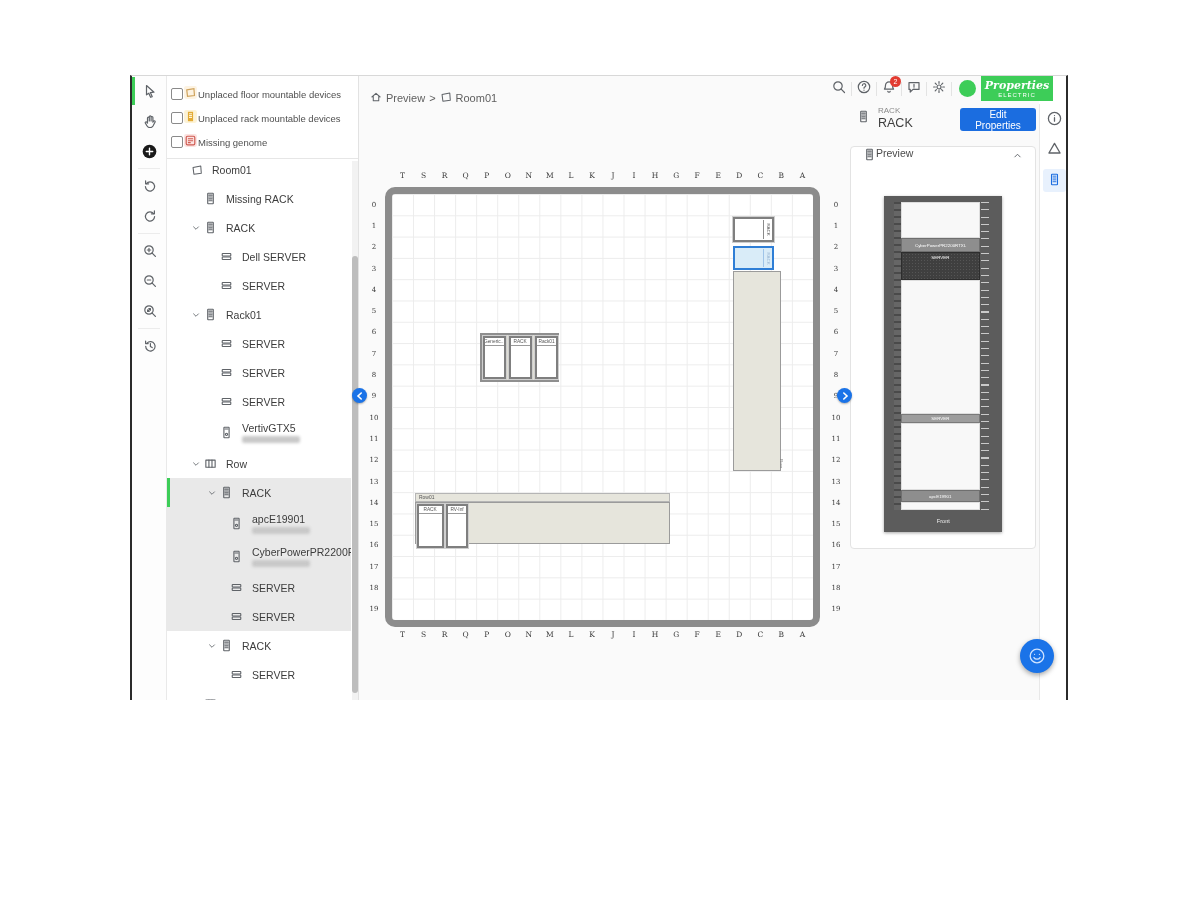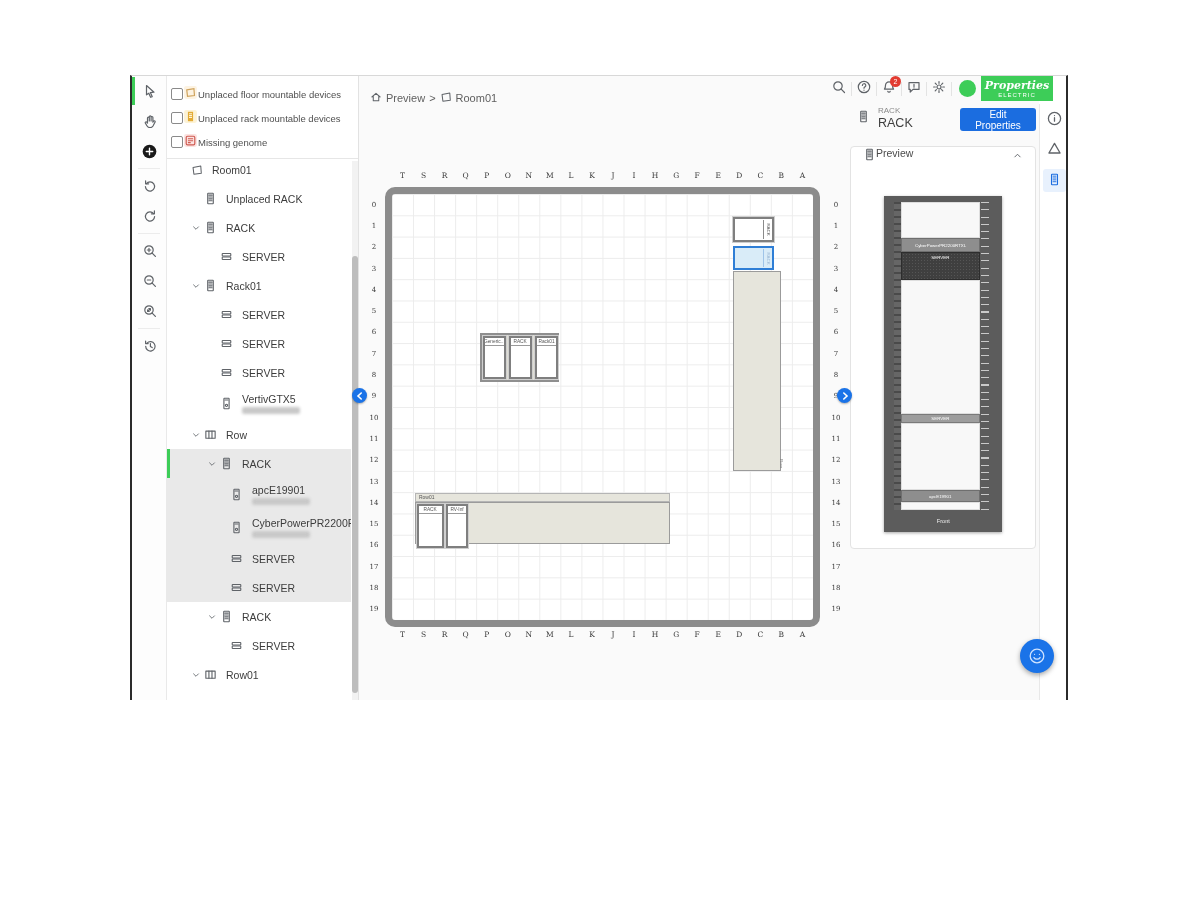--- a/index.html
+++ b/index.html
@@ -225,37 +225,48 @@
           </div>
         </div>
         <div class="titem" style="height: 29px; padding-left: 36px;">
           <span class="nico">
             <svg width="13" height="13" viewBox="0 0 14 14">
               <rect x="4" y="1.3" width="6" height="11.4" rx=".5" stroke="#5f6368" stroke-width="1.2" fill="none" stroke-linecap="round" stroke-linejoin="round"></rect>
               <path d="M5.2 3.4 h3.6 M5.2 5.4 h3.6 M5.2 7.4 h3.6 M5.2 9.4 h3.6" stroke="#5f6368" stroke-width="1.2" fill="none" stroke-linecap="round" stroke-linejoin="round"></path>
             </svg>
           </span>
           <div>
-            <div class="tlab">Unplaced RACK</div>
+            <div class="tlab">Missing RACK</div>
           </div>
         </div>
         <div class="titem" style="height: 29px; padding-left: 22px;">
           <span class="chev">
             <svg width="10" height="10" viewBox="0 0 14 14">
               <path d="M3.6 5.4 L7 8.8 L10.4 5.4" stroke="#5f6368" stroke-width="1.2" fill="none" stroke-linecap="round" stroke-linejoin="round"></path>
             </svg>
           </span>
           <span class="nico">
             <svg width="13" height="13" viewBox="0 0 14 14">
               <rect x="4" y="1.3" width="6" height="11.4" rx=".5" stroke="#5f6368" stroke-width="1.2" fill="none" stroke-linecap="round" stroke-linejoin="round"></rect>
               <path d="M5.2 3.4 h3.6 M5.2 5.4 h3.6 M5.2 7.4 h3.6 M5.2 9.4 h3.6" stroke="#5f6368" stroke-width="1.2" fill="none" stroke-linecap="round" stroke-linejoin="round"></path>
             </svg>
           </span>
           <div>
             <div class="tlab">RACK</div>
+          </div>
+        </div>
+        <div class="titem" style="height: 29px; padding-left: 52px;">
+          <span class="nico">
+            <svg width="13" height="13" viewBox="0 0 14 14">
+              <rect x="2.4" y="3.8" width="9.2" height="2.7" rx=".6" stroke="#5f6368" stroke-width="1.2" fill="none" stroke-linecap="round" stroke-linejoin="round"></rect>
+              <rect x="2.4" y="7.5" width="9.2" height="2.7" rx=".6" stroke="#5f6368" stroke-width="1.2" fill="none" stroke-linecap="round" stroke-linejoin="round"></rect>
+            </svg>
+          </span>
+          <div>
+            <div class="tlab">Dell SERVER</div>
           </div>
         </div>
         <div class="titem" style="height: 29px; padding-left: 52px;">
           <span class="nico">
             <svg width="13" height="13" viewBox="0 0 14 14">
               <rect x="2.4" y="3.8" width="9.2" height="2.7" rx=".6" stroke="#5f6368" stroke-width="1.2" fill="none" stroke-linecap="round" stroke-linejoin="round"></rect>
               <rect x="2.4" y="7.5" width="9.2" height="2.7" rx=".6" stroke="#5f6368" stroke-width="1.2" fill="none" stroke-linecap="round" stroke-linejoin="round"></rect>
             </svg>
           </span>
           <div>

